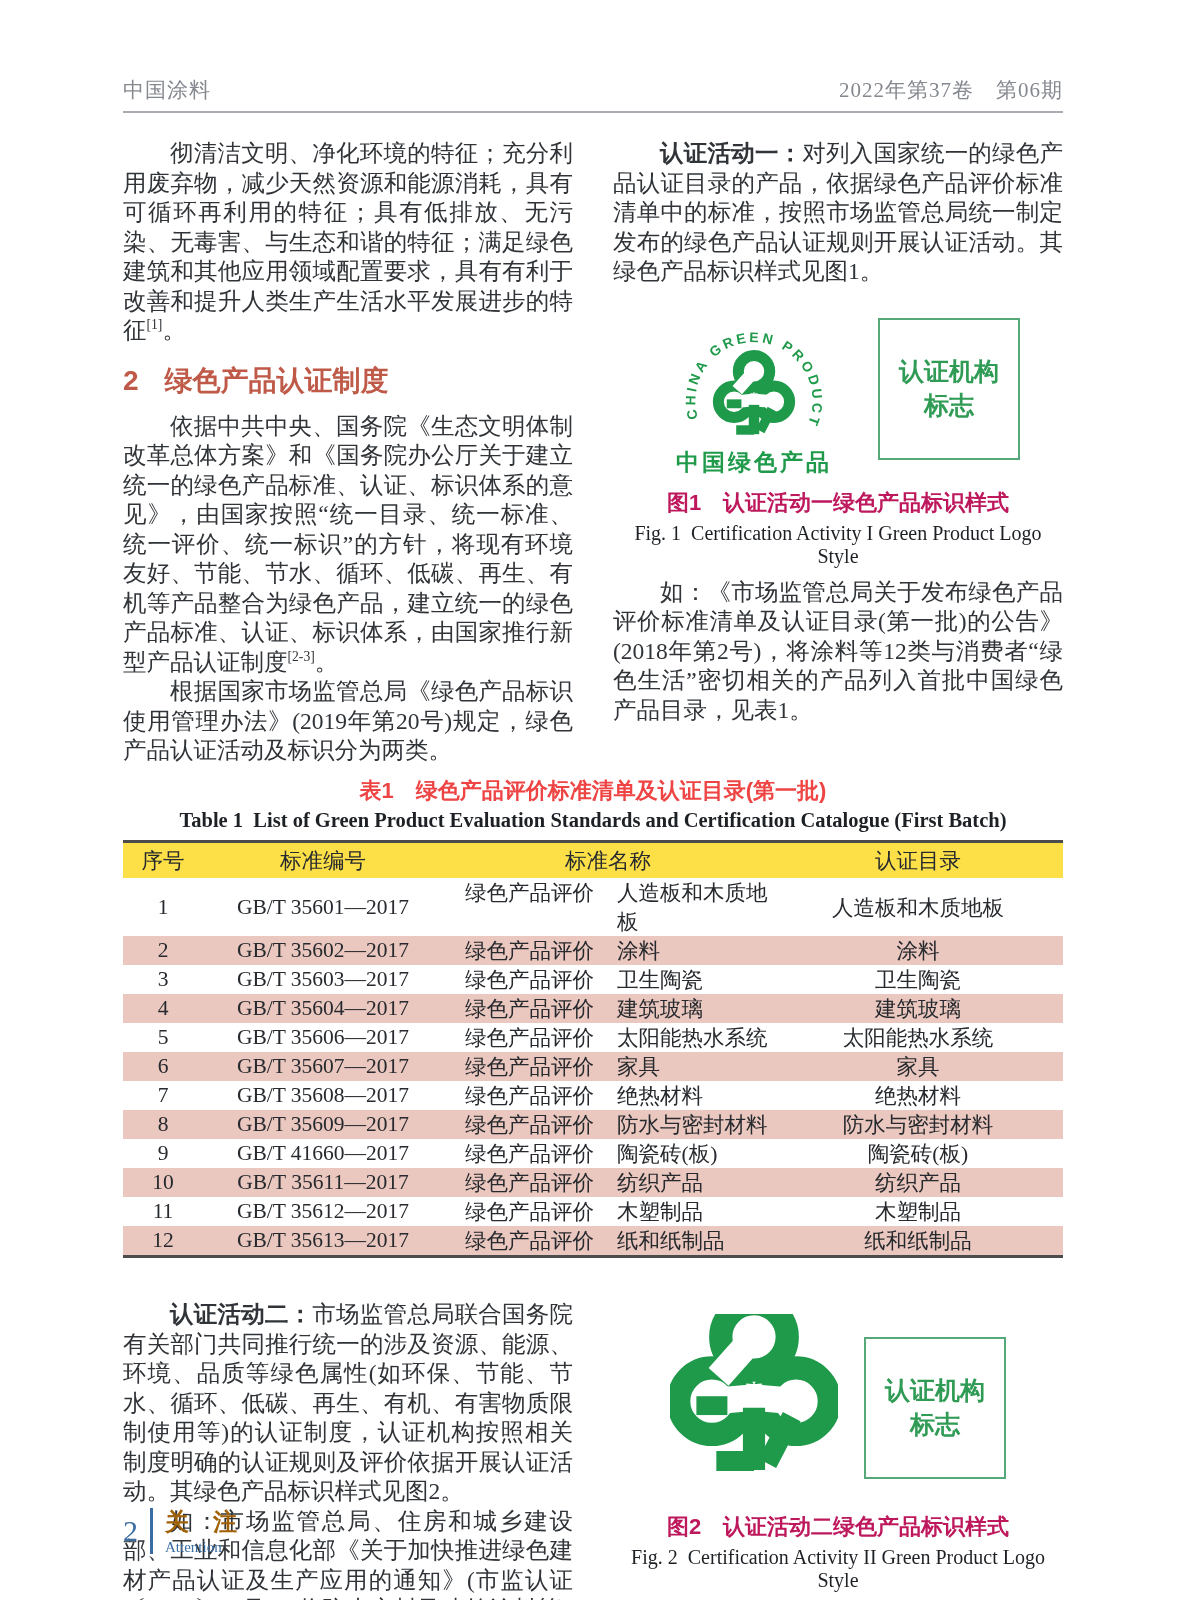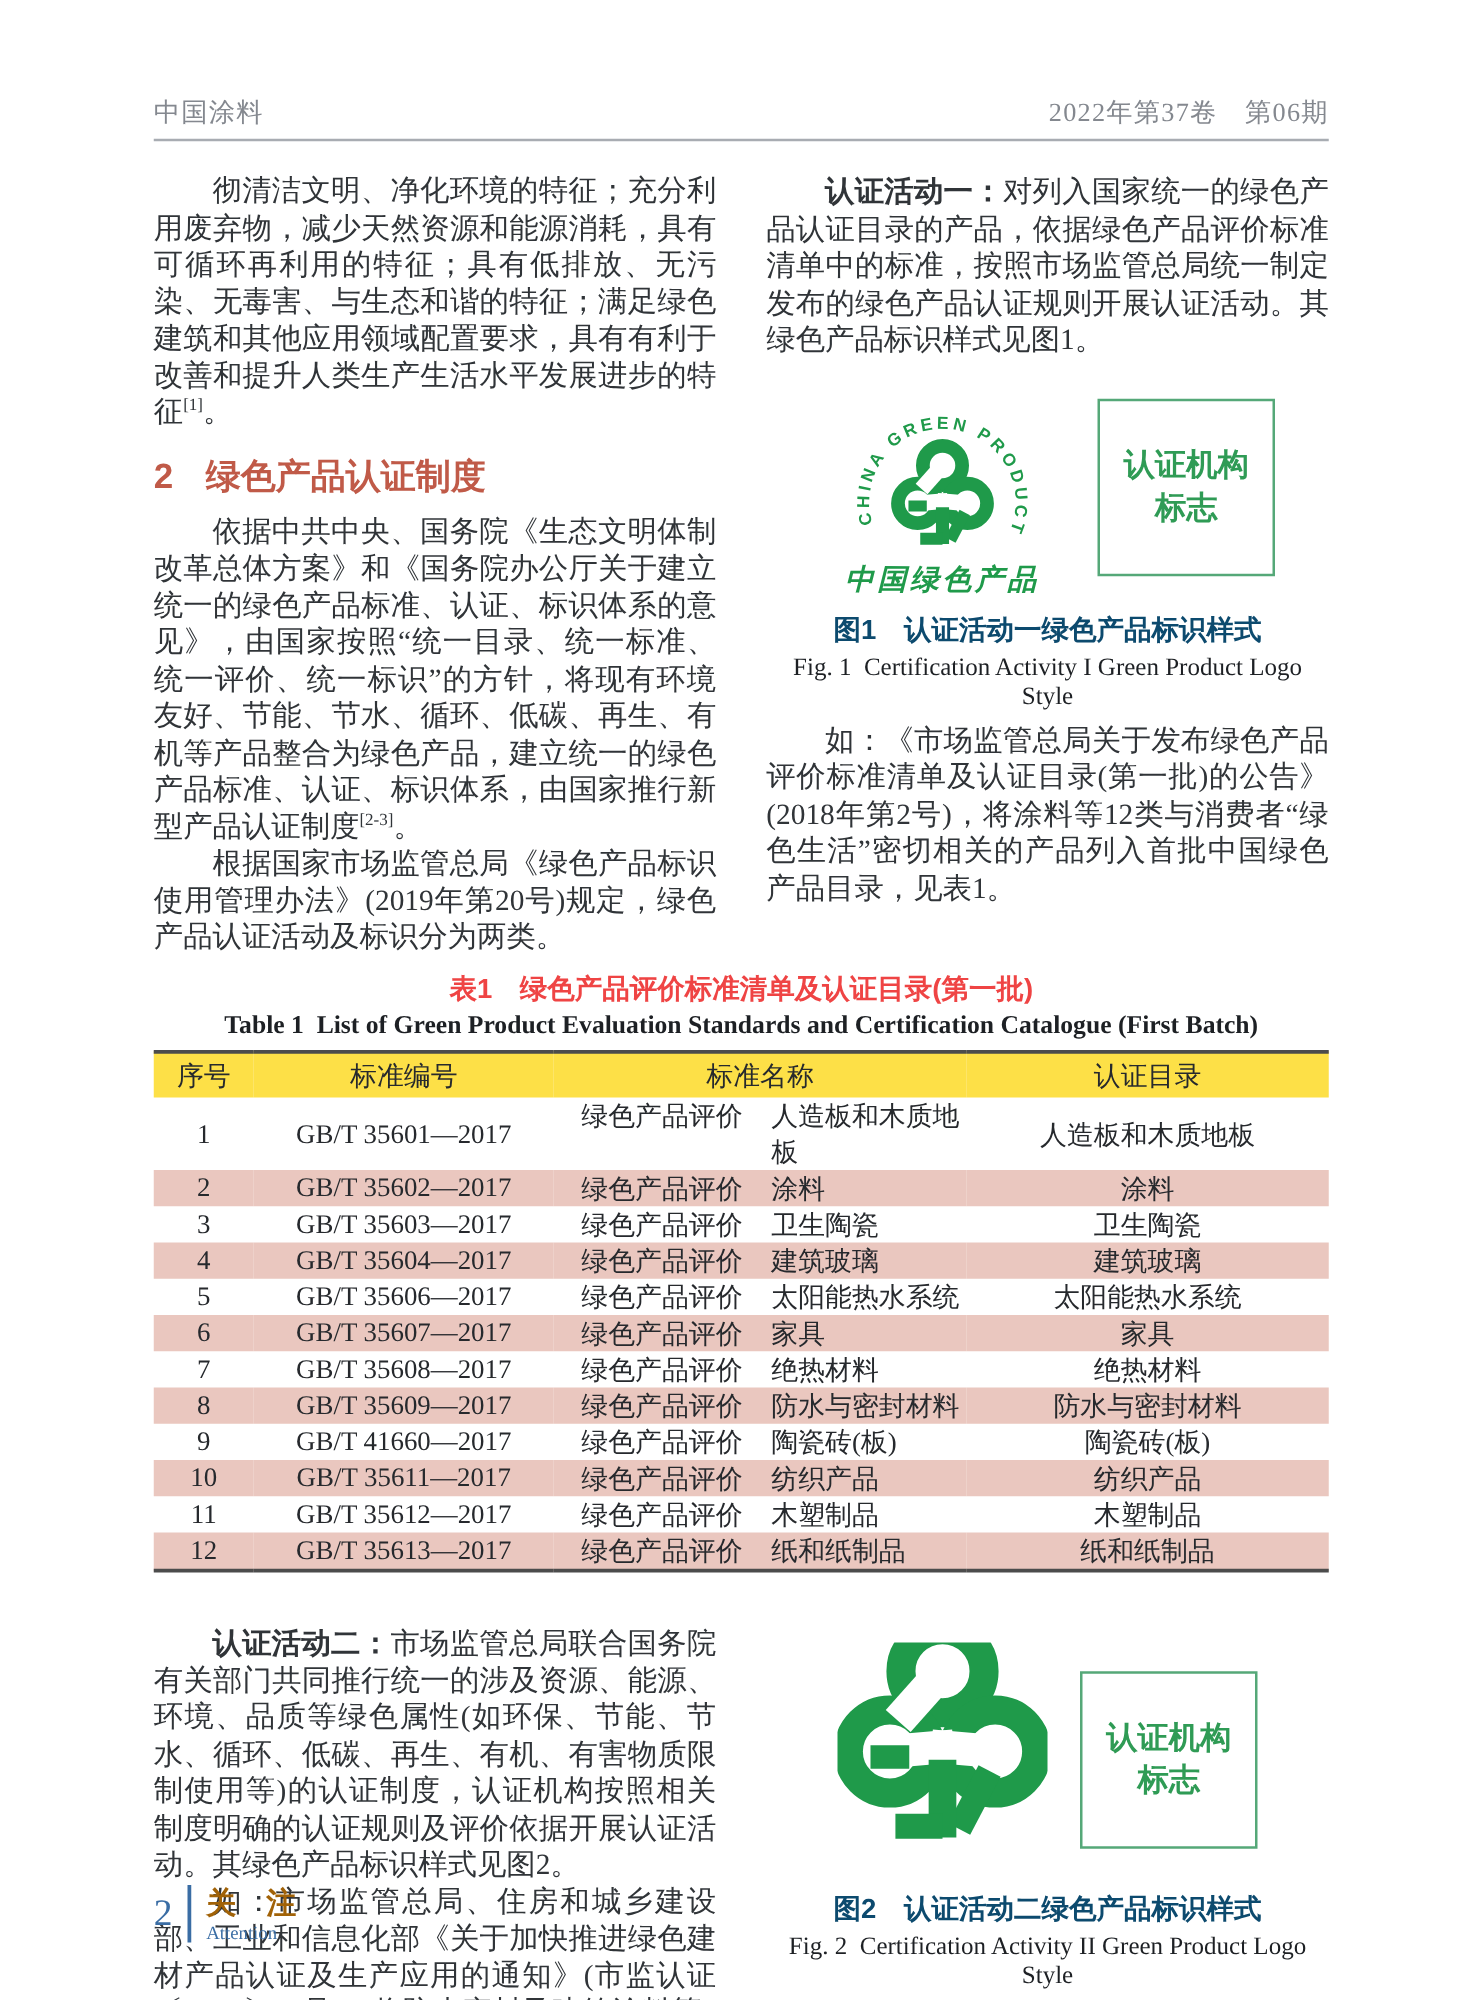--- a/index.html
+++ b/index.html
@@ -38,32 +38,31 @@
     display:flex; gap:26px; align-items:baseline;
   }
   
   .figure { margin:14px 0 10px 0; }
   .fig-row { display:flex; justify-content:center; align-items:center; gap:26px; }
   .logo-stack { display:flex; flex-direction:column; align-items:center; }
   .logo-cn {
     font-family:"Liberation Sans","DejaVu Sans",sans-serif;
     font-weight:bold; color:#1f9a4a; font-size:23px; letter-spacing:3px;
     margin-top:-6px;
-    font-style:italic;
   }
   .auth-box {
     width:142px; height:142px; border:2px solid #55a878;
     display:flex; align-items:center; justify-content:center; text-align:center;
     color:#2f9b55; font-weight:600; font-size:25px; line-height:1.35;
     font-family:"Liberation Serif","DejaVu Serif",serif;
   }
   .caption-cn {
     margin-top:10px; text-align:center;
     font-family:"Liberation Sans","DejaVu Sans",sans-serif;
-    font-weight:bold; font-size:22px; color:#0c4a6e;
+    font-weight:bold; font-size:22px; color:#be185d;
   }
   .caption-en {
     margin-top:4px; text-align:center;
     font-weight:normal; font-size:20px; color:#1d2024;
   }
   .after-fig { margin-top:0; }
   
   .table-block { margin-top:10px; }
   .tbl-title-cn {
     text-align:center; font-family:"Liberation Sans","DejaVu Sans",sans-serif;

